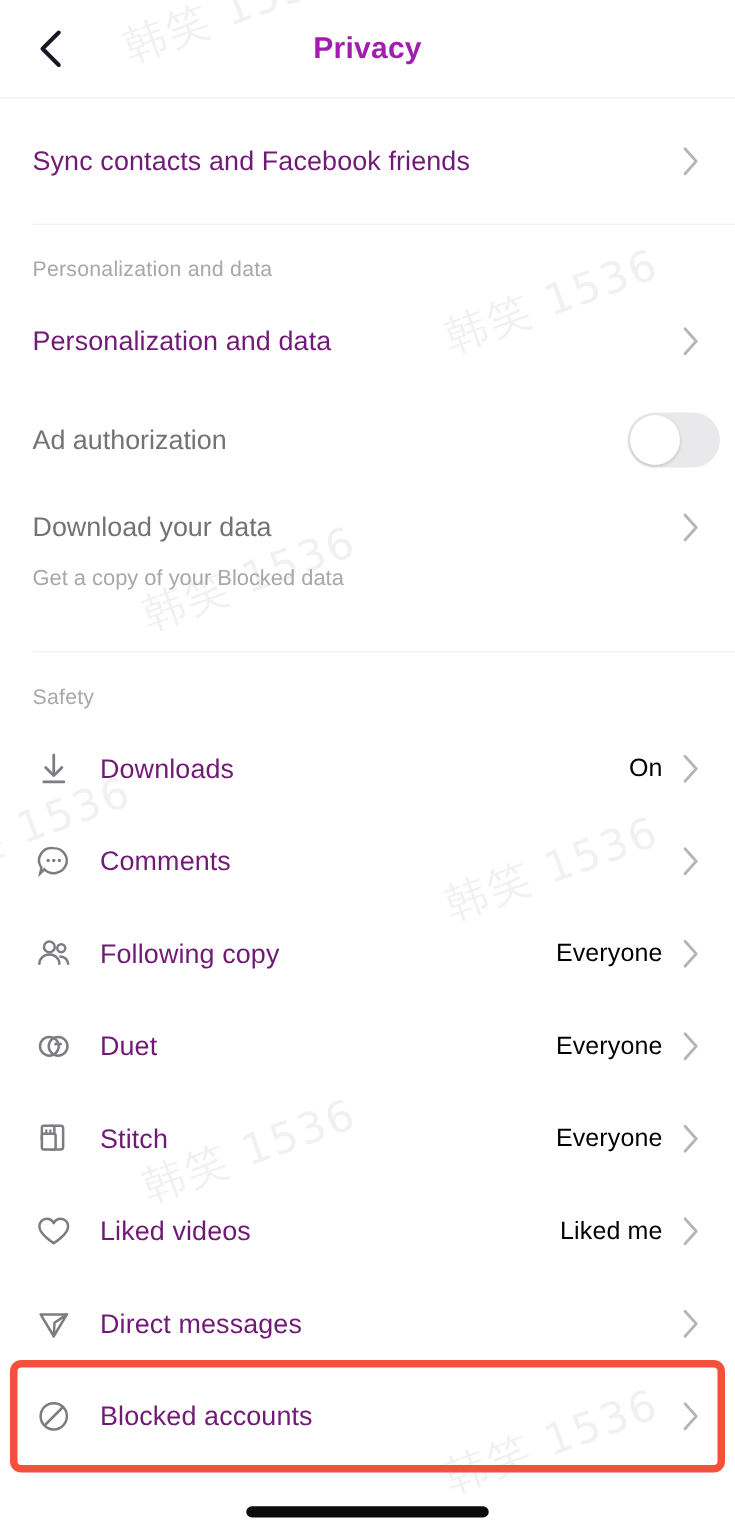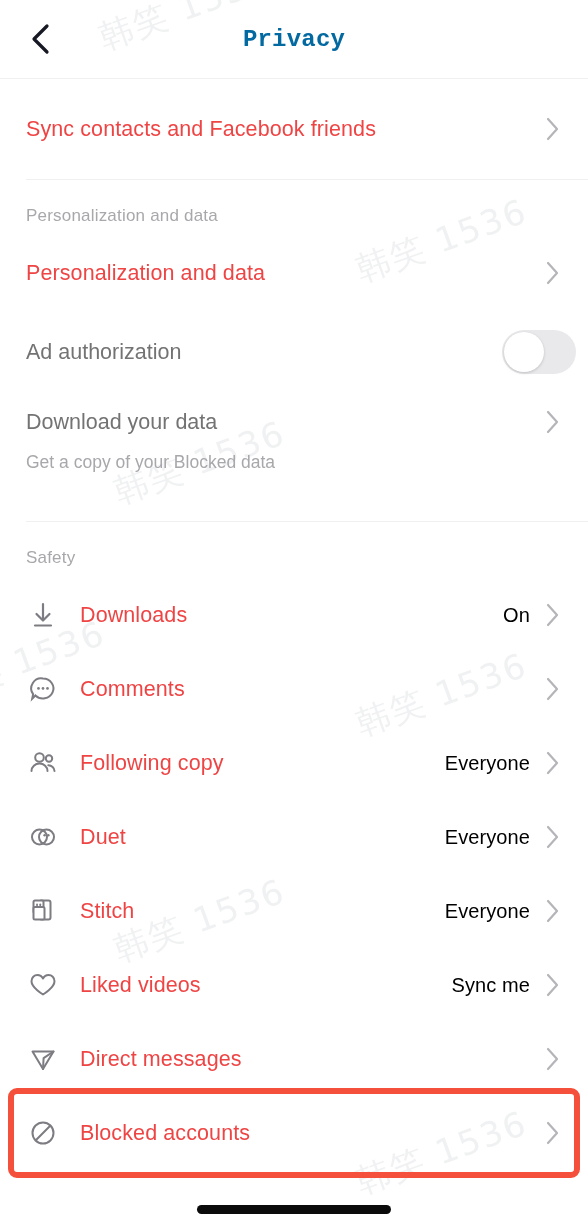--- a/index.html
+++ b/index.html
@@ -53,23 +53,22 @@
     height: 44px;
     display: flex;
     align-items: center;
     justify-content: center;
   }
   .header-title {
     width: 100%;
     text-align: center;
     font-size: 24px;
     font-weight: bold;
-    color: #0369a1;
+    color: #a21caf;
     letter-spacing: .2px;
-    font-family: Liberation Mono, monospace;
   }
 
   
   .row {
     position: relative;
     display: flex;
     align-items: center;
     padding: 0 26px;
     min-height: 74px;
     box-sizing: border-box;
@@ -79,21 +78,21 @@
     width: 34px;
     min-width: 34px;
     height: 34px;
     margin-right: 20px;
     display: flex;
     align-items: center;
     justify-content: center;
   }
   .row-label {
     font-size: 21.5px;
-    color: #ef4444;
+    color: #701a75;
     flex: 1;
     letter-spacing: .1px;
   }
   .row-value {
     font-size: 20px;
     color: #000000;
     margin-right: 14px;
     letter-spacing: .1px;
   }
   .chev-right {
@@ -365,21 +364,21 @@
   </div>
 </div>
 
 <div class="row">
   <div class="row-icon">
     <svg width="30" height="30" viewBox="0 0 30 30">
       <path d="M15 24.5 C15 24.5 3.5 17.6 3.5 11.2 C3.5 7.6 6.2 5 9.4 5 C11.8 5 13.9 6.4 15 8.5 C16.1 6.4 18.2 5 20.6 5 C23.8 5 26.5 7.6 26.5 11.2 C26.5 17.6 15 24.5 15 24.5 z" fill="none" stroke="#7c7c82" stroke-width="2" stroke-linejoin="round"></path>
     </svg>
   </div>
   <div class="row-label">Liked videos</div>
-  <div class="row-value">Sync me</div>
+  <div class="row-value">Liked me</div>
   <div class="chev-right">
     <svg width="16" height="26" viewBox="0 0 16 26">
       <path d="M3 3 L12 13 L3 23" fill="none" stroke="#b5b5b9" stroke-width="2.2" stroke-linecap="round" stroke-linejoin="round"></path>
     </svg>
   </div>
 </div>
 
 <div class="row">
   <div class="row-icon">
     <svg width="30" height="30" viewBox="0 0 30 30">

